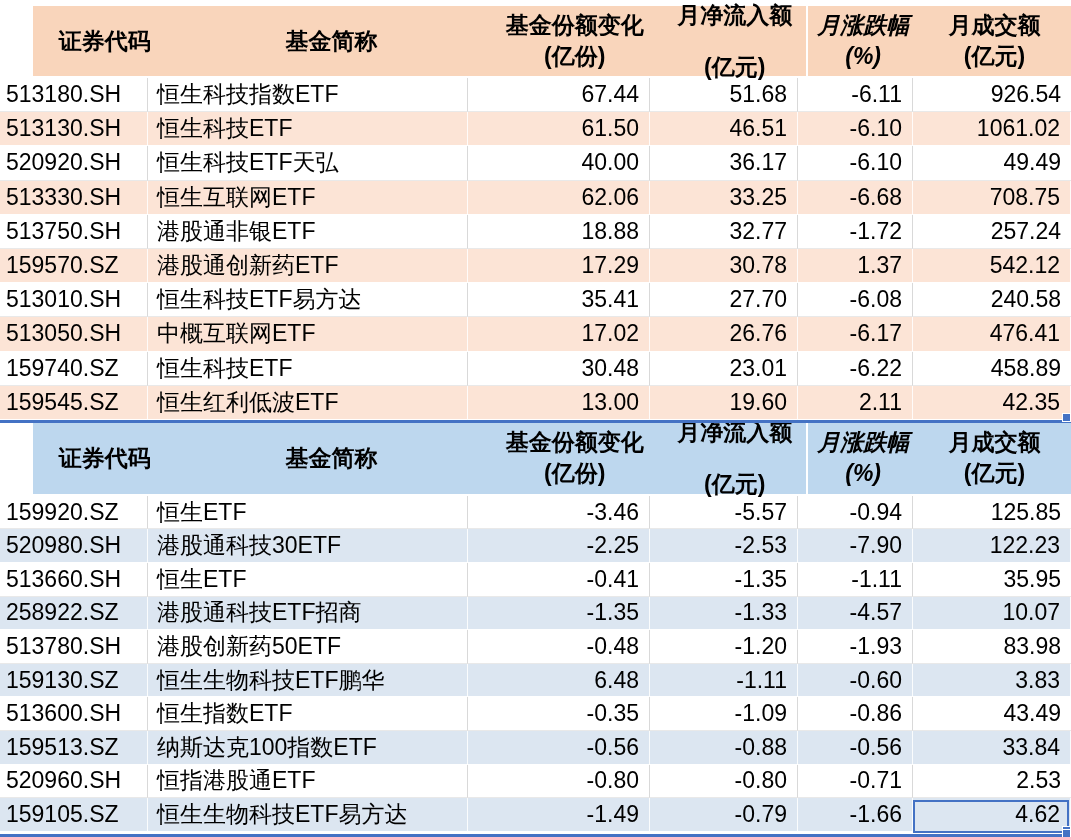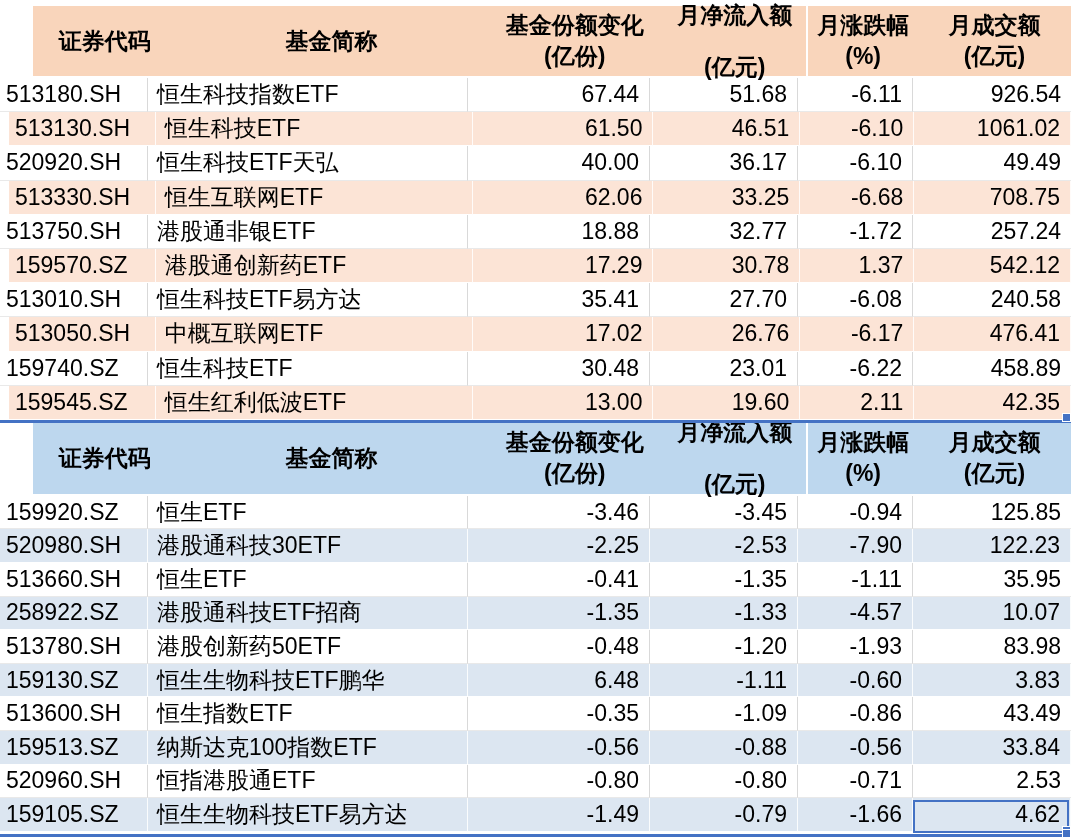--- a/index.html
+++ b/index.html
@@ -17,28 +17,28 @@
   .c5{width:158px;}
   .header{
     display:flex;height:72px;font-weight:bold;font-size:23px;
     border-bottom:2px solid #fff;box-sizing:border-box;margin-left:33px;
   }
   .t2 .header{height:73px;}
   .hcell{
     display:flex;flex-direction:column;justify-content:center;align-items:center;
     line-height:31px;box-sizing:border-box;
   }
-  .header .c4{border-left:2px solid #fff;}
+  .header .c4{border-left:2px solid #fff;font-style:italic;}
   .t1 .header{background:var(--t1-header);}
   .t2 .header{background:var(--t2-header);}
   .rows{display:block;}
   .row{display:flex;box-sizing:border-box;}
   .t1 .row{height:34.2px;}
   .t2 .row{height:33.6px;}
-  .t1 .row.alt{background:var(--t1-alt);margin-left:9px;}
+  .t1 .row.alt{background:var(--t1-alt);}
   .t2 .row.alt{background:var(--t2-alt);}
   .cell{
     box-sizing:border-box;font-size:23px;display:flex;align-items:center;
     border-right:1px solid #d9d9d9;border-bottom:1px solid #e9e9e9;
     white-space:nowrap;overflow:hidden;
   }
   .row.alt .cell{border-right:1px solid rgba(255,255,255,.85);border-bottom:1px solid #fff;}
   .cell.c5{border-right:none;}
   .cell.code{padding-left:6px;}
   .cell.name{padding-left:9px;}
@@ -200,21 +200,21 @@
         <div class="hcell c5">
           <div>月成交额</div>
           <div>(亿元)</div>
         </div>
       </div>
     <div class="rows">
         <div class="row">
           <div class="cell c0 code">159920.SZ</div>
           <div class="cell c1 name">恒生ETF</div>
           <div class="cell c2 num">-3.46</div>
-          <div class="cell c3 num">-3.45</div>
+          <div class="cell c3 num">-5.57</div>
           <div class="cell c4 num">-0.94</div>
           <div class="cell c5 num">125.85</div>
         </div>
         <div class="row alt">
           <div class="cell c0 code">520980.SH</div>
           <div class="cell c1 name">港股通科技30ETF</div>
           <div class="cell c2 num">-2.25</div>
           <div class="cell c3 num">-2.53</div>
           <div class="cell c4 num">-7.90</div>
           <div class="cell c5 num">122.23</div>

